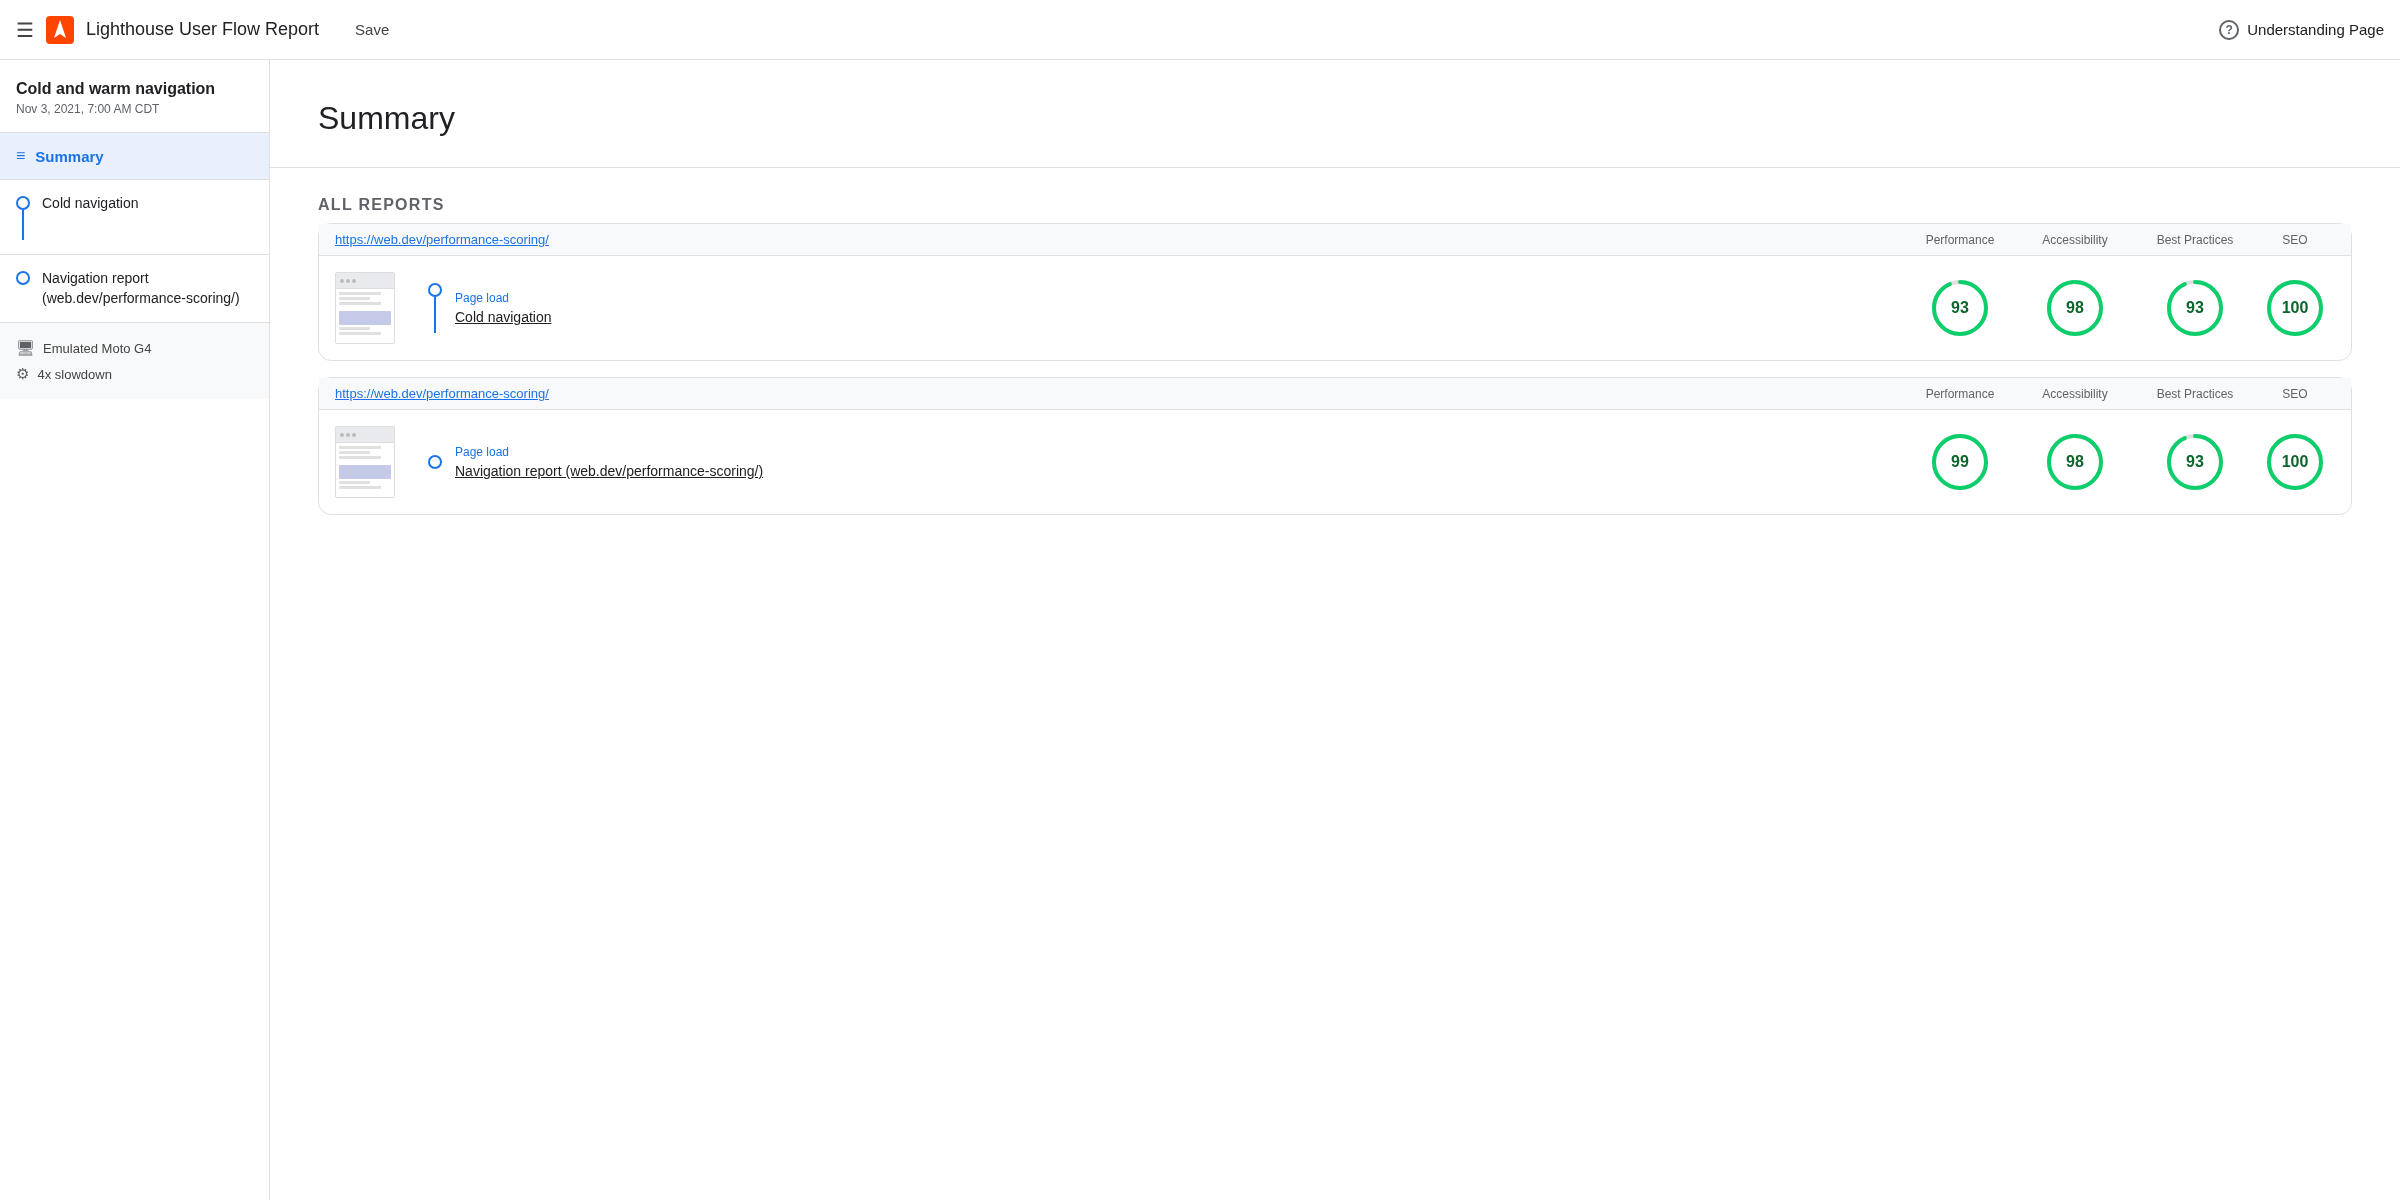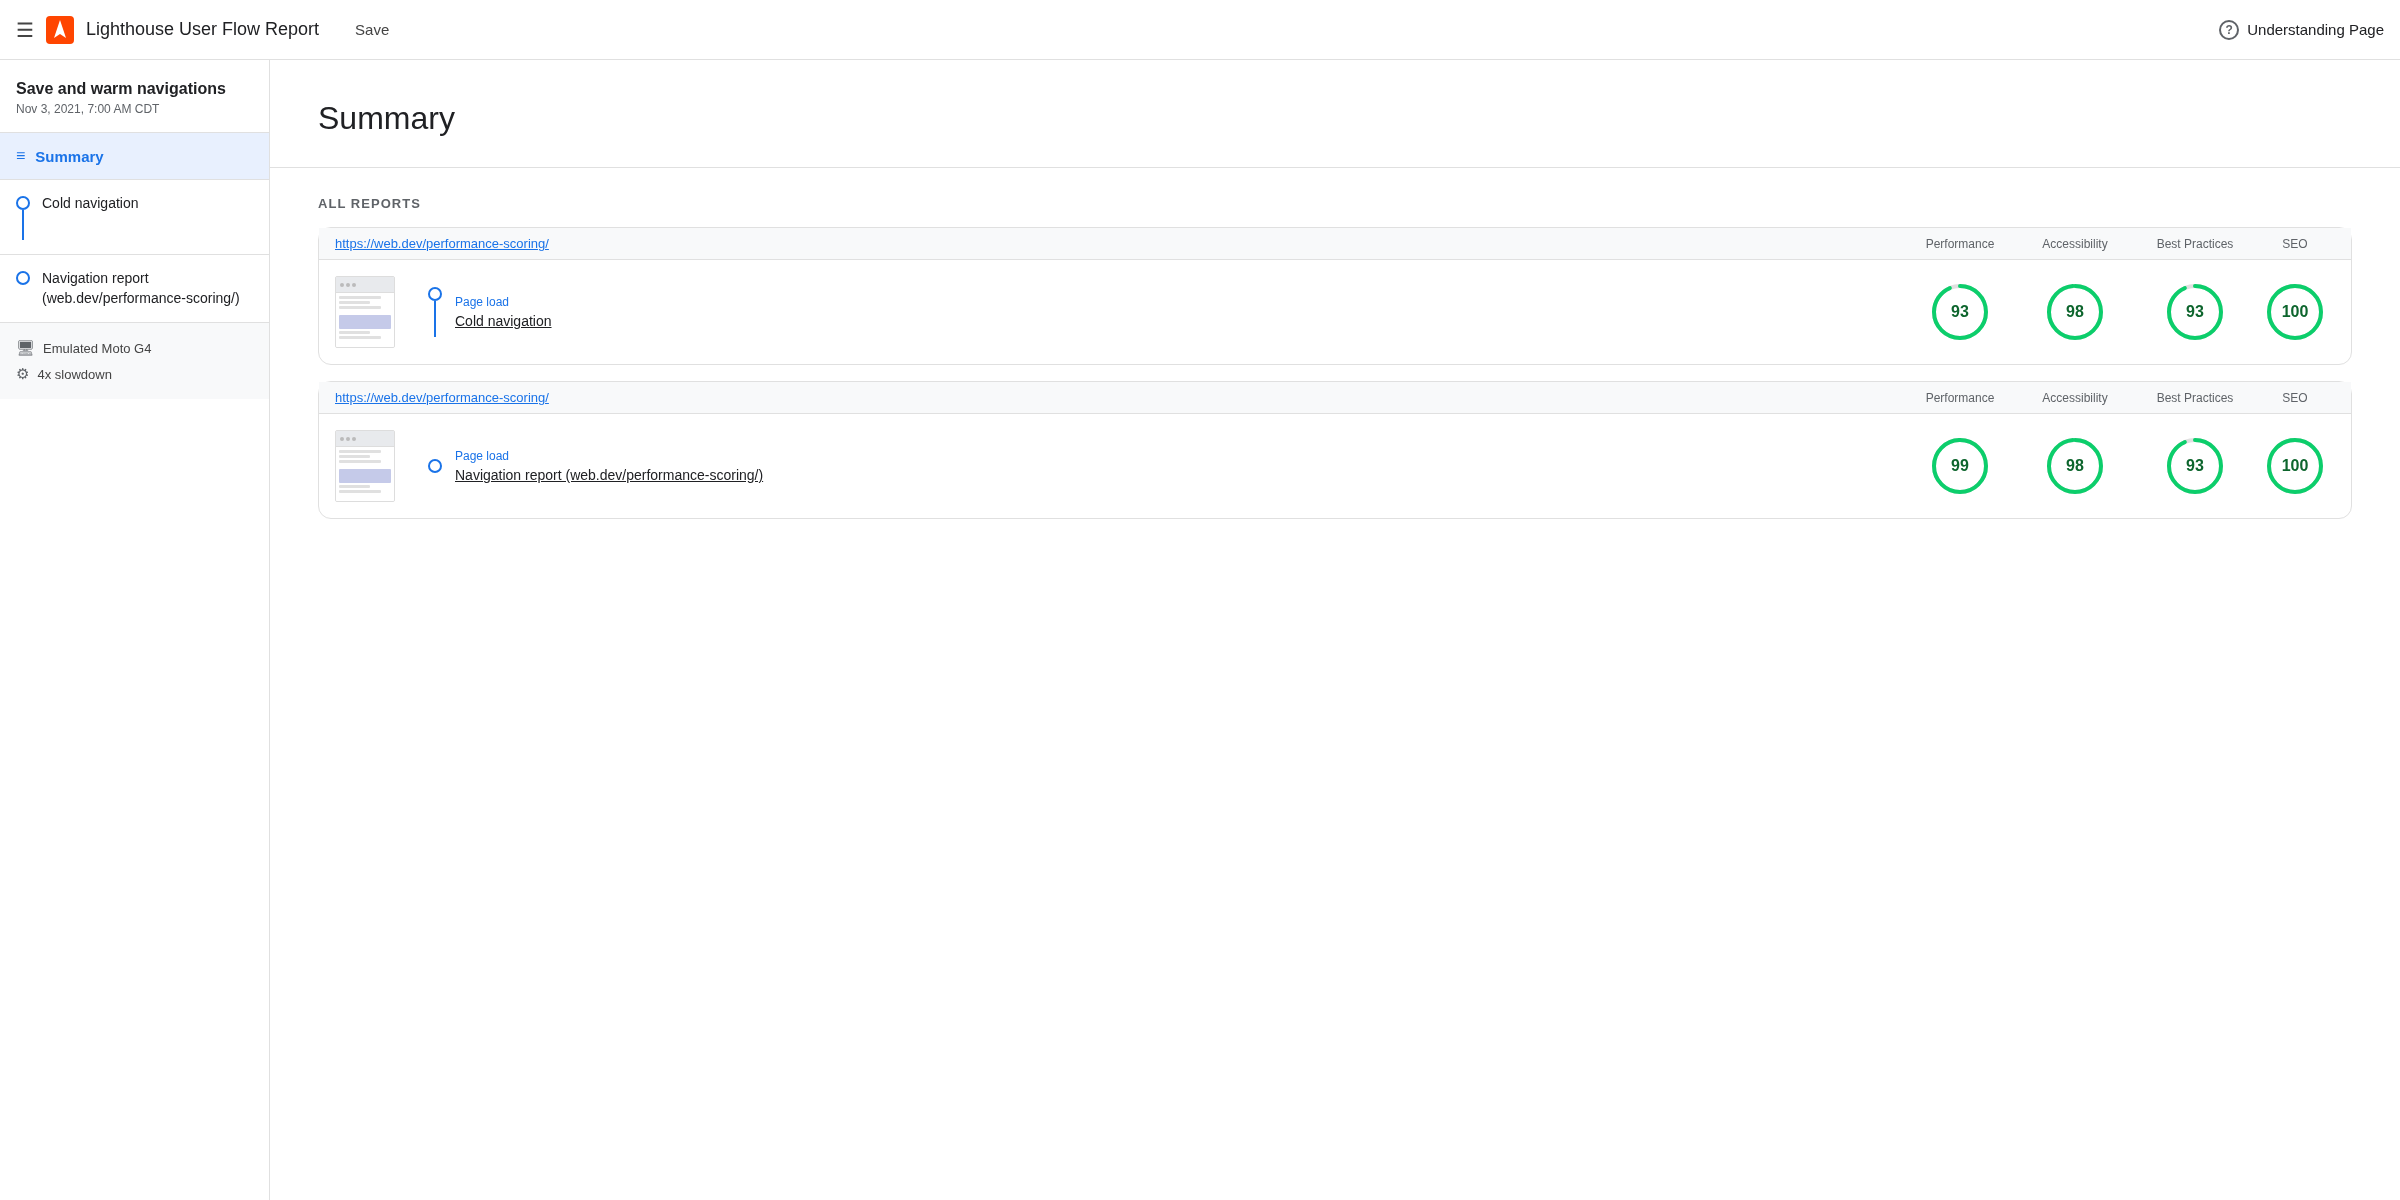--- a/index.html
+++ b/index.html
@@ -199,25 +199,25 @@
     .summary-subtitle {
       font-size: 14px;
       color: #5f6368;
     }
 
     
     .all-reports-section {
       padding: 28px 48px;
     }
     .all-reports-label {
-      font-size: 13px;
+      font-size: 16px;
       font-weight: 600;
       letter-spacing: 0.08em;
       color: #5f6368;
-      margin-bottom: 16px;
+      margin-bottom: 9px;
       text-transform: uppercase;
     }
 
     
     .report-card {
       border: 1px solid #e0e0e0;
       border-radius: 13px;
       margin-bottom: 16px;
     }
 
@@ -361,21 +361,21 @@
   <div class="header-right">
     <div class="help-icon">?</div>
     <span class="understanding-flows">Understanding Page</span>
   </div>
 </div>
 
 <div class="layout">
 
   <div class="sidebar">
     <div class="sidebar-project">
-      <div class="sidebar-project-title">Save and warm navigations</div>
+      <div class="sidebar-project-title">Cold and warm navigation</div>
       <div class="sidebar-project-date">Nov 3, 2021, 7:00 AM CDT</div>
     </div>
 
     <div class="sidebar-nav">
       <div class="sidebar-item-summary">
         <span class="list-icon">≡</span>
         <span class="label">Summary</span>
       </div>
     </div>
 

